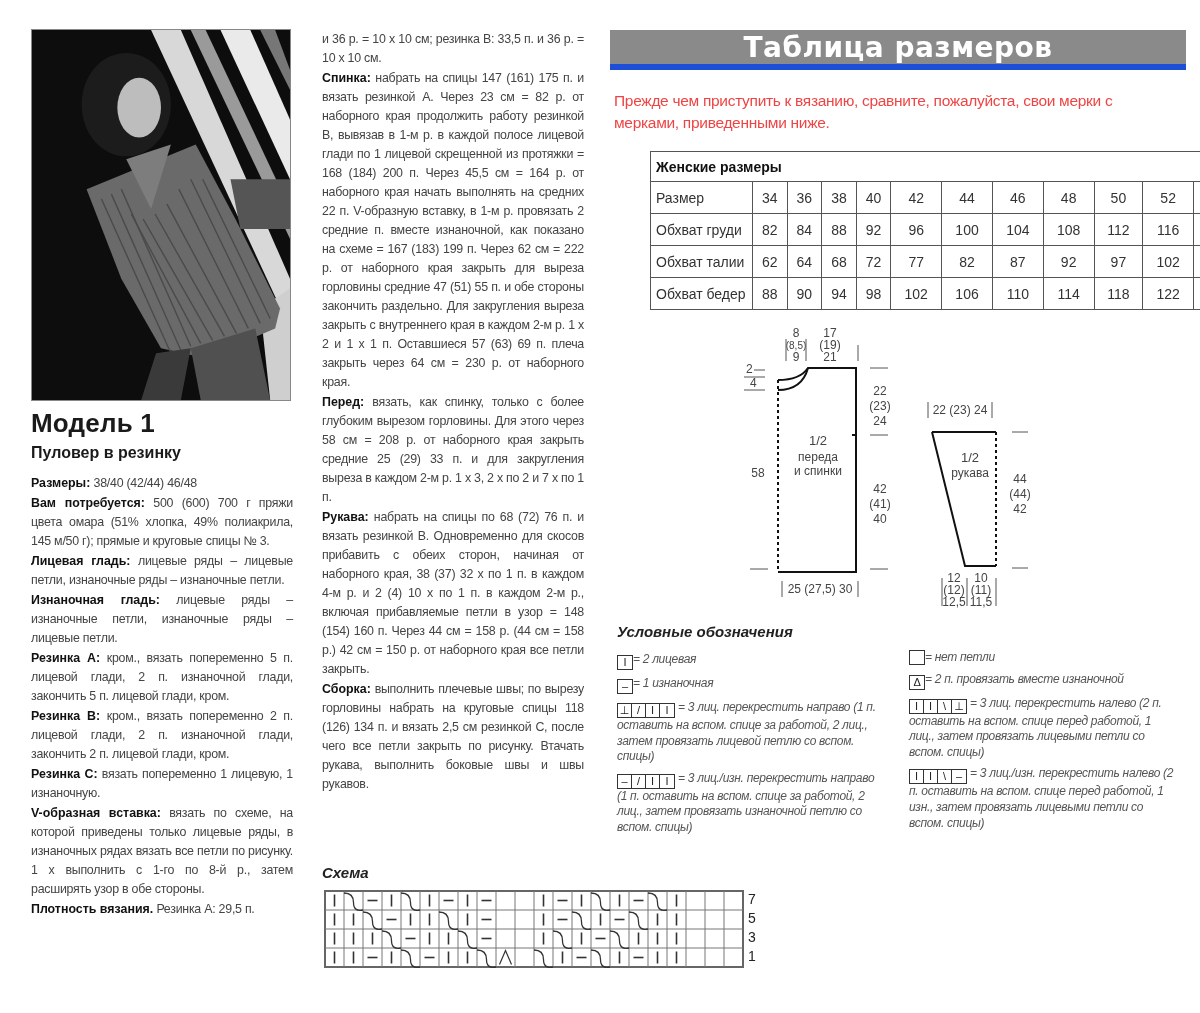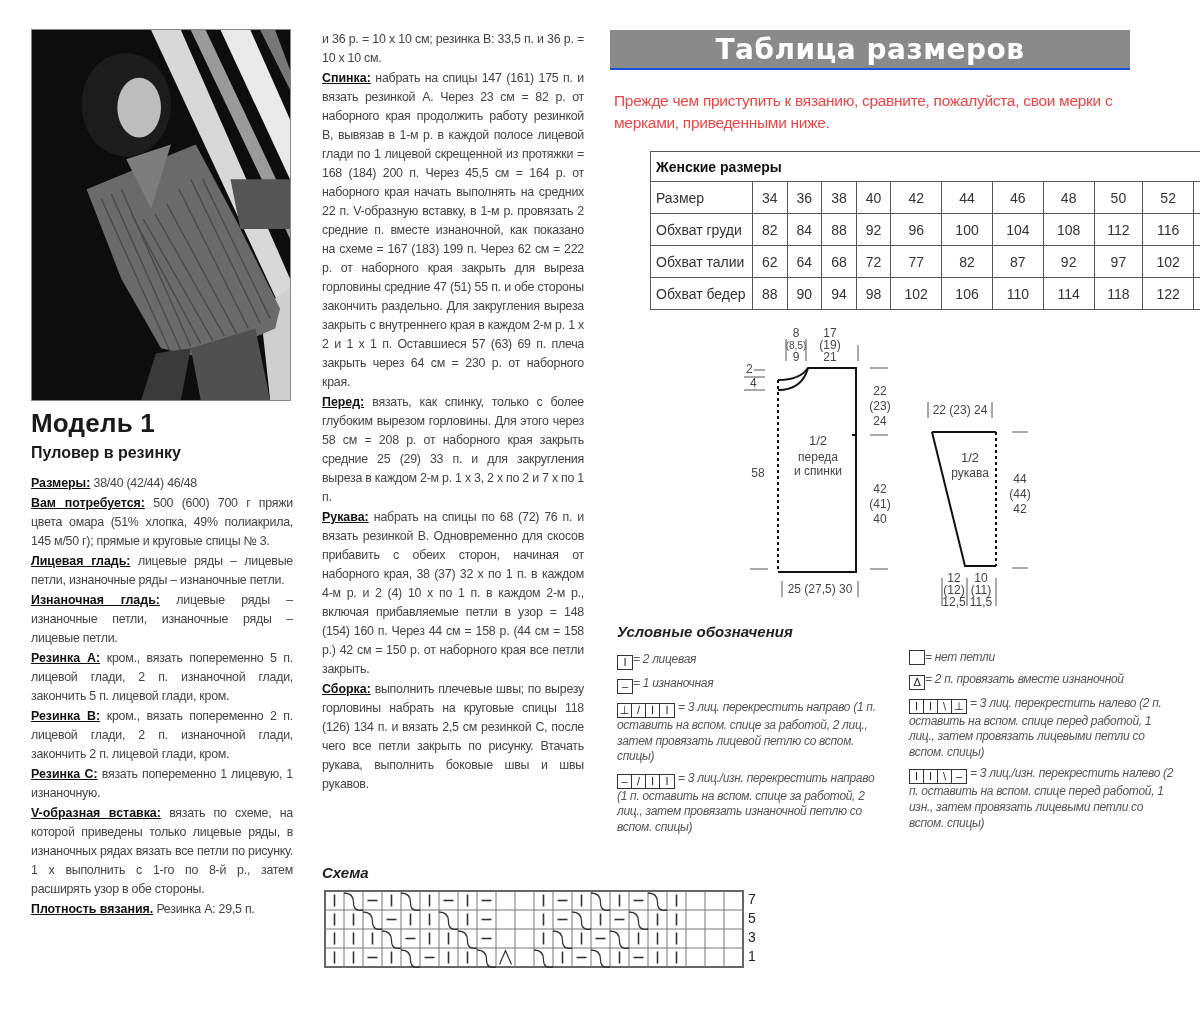--- a/index.html
+++ b/index.html
@@ -20,28 +20,28 @@
   .model-subtitle {
     position: absolute; left: 31px; top: 444px; font-size: 16px; font-weight: bold;
   }
 
   .col-text {
     position: absolute; font-size: 12.4px; line-height: 19px; color: #444;
     text-align: justify; font-family: "Liberation Sans Narrow", "Liberation Sans", sans-serif;
     letter-spacing: -0.25px;
   }
   .col-text p { margin-bottom: 1px; }
-  .col-text b { color: #111; font-weight: bold; letter-spacing: 0; text-decoration: underline; }
+  .col-text b { color: #111; font-weight: bold; letter-spacing: 0; }
   .col-left { left: 31px; top: 474px; width: 262px; }
   .col-mid { left: 322px; top: 30px; width: 262px; }
 
   
   .banner {
-    position: absolute; left: 610px; top: 30px; width: 520px; height: 40px;
-    background: #8a8a8a; border-bottom: 2px solid #1d4ed8;
+    position: absolute; left: 610px; top: 30px; width: 576px; height: 40px;
+    background: #8a8a8a; border-bottom: 6px solid #1d4ed8;
     display: flex; align-items: center; justify-content: center;
   }
   .banner span {
     color: #fff; font-size: 28px; font-weight: bold; letter-spacing: 0.5px;
     font-family: "DejaVu Sans", sans-serif;
   }
   .intro {
     position: absolute; left: 614px; top: 90px; width: 560px;
     font-size: 15.5px; line-height: 22px; color: #ef4444; letter-spacing: -0.3px;
   }

